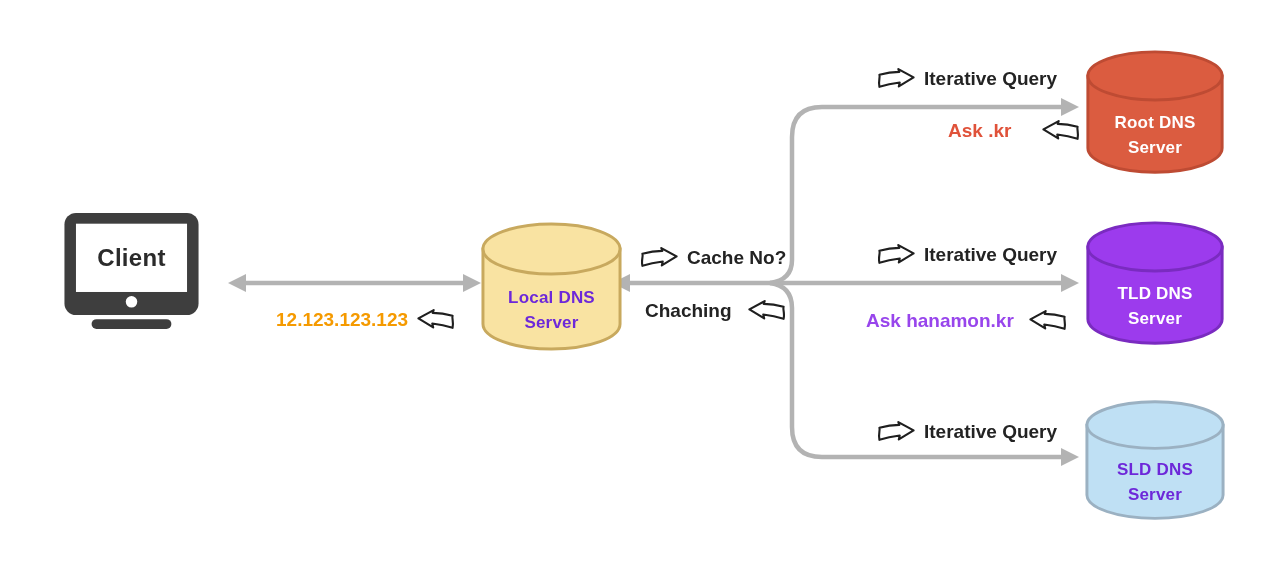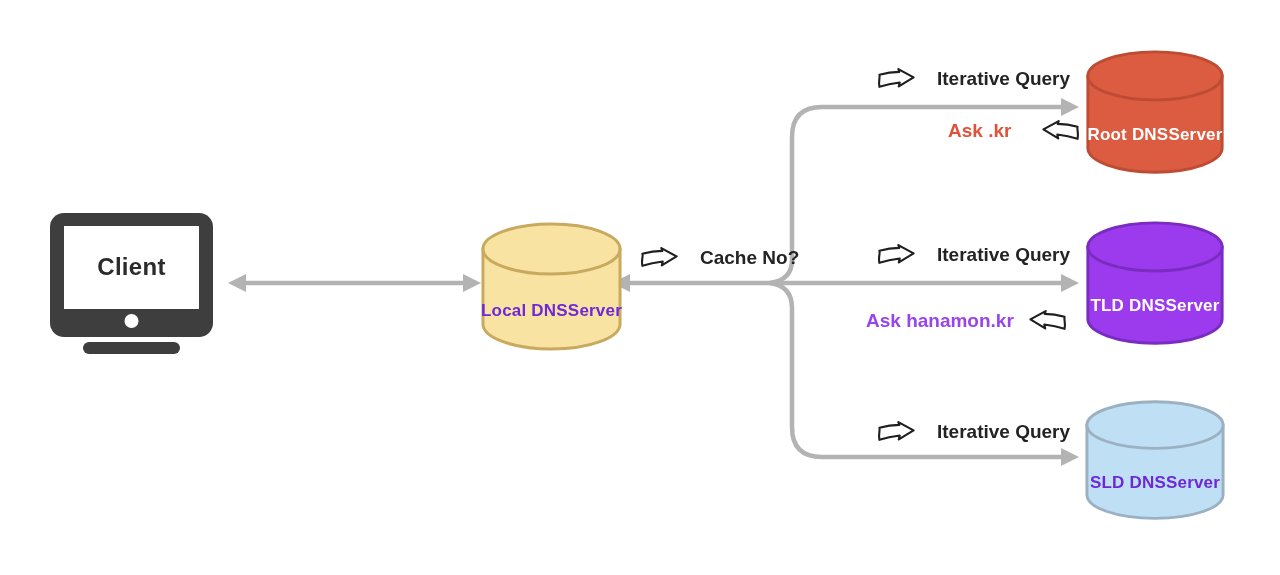--- a/index.html
+++ b/index.html
@@ -10,33 +10,33 @@
   .wires{position:absolute;left:0;top:0;width:1280px;height:575px;z-index:1;}
   .node{position:absolute;z-index:2;}
   .node svg{position:absolute;left:0;top:0;width:100%;height:100%;}
   
   .c-local{fill:var(--local-fill);stroke:var(--local-stroke);stroke-width:3;}
   .c-root{fill:var(--root-fill);stroke:var(--root-stroke);stroke-width:3;}
   .c-tld{fill:var(--tld-fill);stroke:var(--tld-stroke);stroke-width:3;}
   .c-sld{fill:var(--sld-fill);stroke:var(--sld-stroke);stroke-width:3;}
   .cyl-text{
     position:absolute;left:0;right:0;top:40%;bottom:4%;z-index:3;
-    display:flex;flex-direction:row;justify-content:center;align-items:center;
+    display:flex;flex-direction:column;justify-content:center;align-items:center;
     font-weight:bold;font-size:17px;line-height:1.45;letter-spacing:.2px;
   }
   .cyl-text.light{color:#ffffff;}
   .cyl-text.dark{color:#6d28d9;}
   .client-label{
     position:absolute;left:8%;top:10%;width:84%;height:57%;z-index:3;
     display:flex;align-items:center;justify-content:center;
     font-weight:bold;font-size:24px;color:#2b2b2b;letter-spacing:.3px;
   }
   
   .label{
-    position:absolute;z-index:2;display:flex;align-items:center;gap:19px;
+    position:absolute;z-index:2;display:flex;align-items:center;gap:6px;
     font-weight:bold;font-size:19px;color:var(--text-dark);white-space:nowrap;
   }
   .label .sw{width:43px;height:24px;display:block;flex:none;}
   .label .sw.flip{transform:scaleX(-1);}
   .t-orange{color:var(--orange);}
   .t-red{color:var(--red);}
   .t-purple{color:var(--purple);}
   .t-blue{color:var(--blue);}
 </style>
 </head>
@@ -57,21 +57,21 @@
     <g fill="#B3B3B3" stroke="none">
       <polygon points="228,283 246,274 246,292"></polygon>
       <polygon points="481,283 463,274 463,292"></polygon>
       <polygon points="612,283 630,274 630,292"></polygon>
       <polygon points="1079,283 1061,274 1061,292"></polygon>
       <polygon points="1079,107 1061,98 1061,116"></polygon>
       <polygon points="1079,457 1061,448 1061,466"></polygon>
     </g>
   </svg>
 
-  <div class="node" style="left:50px;top:213px;width:163px;height:141px;">
+  <div class="node" style="left:50px;top:213px;width:163px;height:116px;">
     <svg viewBox="0 0 163 141">
       <rect x="0" y="0" width="163" height="124" rx="14" fill="#3E3E3E"></rect>
       <rect x="14" y="13" width="135" height="83" fill="#ffffff"></rect>
       <circle cx="81.5" cy="108" r="7" fill="#ffffff"></circle>
       <rect x="33" y="129" width="97" height="12" rx="6" fill="#3E3E3E"></rect>
     </svg>
     <div class="client-label">Client</div>
   </div>
 
   <div class="node" style="left:478px;top:220px;width:147px;height:134px;">
@@ -112,28 +112,40 @@
       <path class="c-sld" d="M5 29 L5 104 A69 25 0 0 0 143 104 L143 29 Z"></path>
       <ellipse class="c-sld" cx="74" cy="29" rx="69" ry="25"></ellipse>
     </svg>
     <div class="cyl-text dark">
       <div>SLD DNS</div>
       <div>Server</div>
     </div>
   </div>
 
 
+  <div class="label" style="left:276px;top:308px;">
+    <span class="t-orange">12.123.123.123</span>
+    <svg class="sw flip" viewBox="0 0 46 26">
+        <use href="#swoosh"></use>
+      </svg>
+  </div>
 
   <div class="label" style="left:638px;top:246px;">
     <svg class="sw" viewBox="0 0 46 26">
         <use href="#swoosh"></use>
       </svg>
     <span>Cache No?</span>
   </div>
 
+  <div class="label" style="left:645px;top:299px;gap:13px;">
+    <span>Chaching</span>
+    <svg class="sw flip" viewBox="0 0 46 26">
+        <use href="#swoosh"></use>
+      </svg>
+  </div>
 
   <div class="label" style="left:875px;top:67px;">
     <svg class="sw" viewBox="0 0 46 26">
         <use href="#swoosh"></use>
       </svg>
     <span>Iterative Query</span>
   </div>
 
   <div class="label" style="left:948px;top:119px;gap:28px;">
     <span class="t-red">Ask .kr</span>

